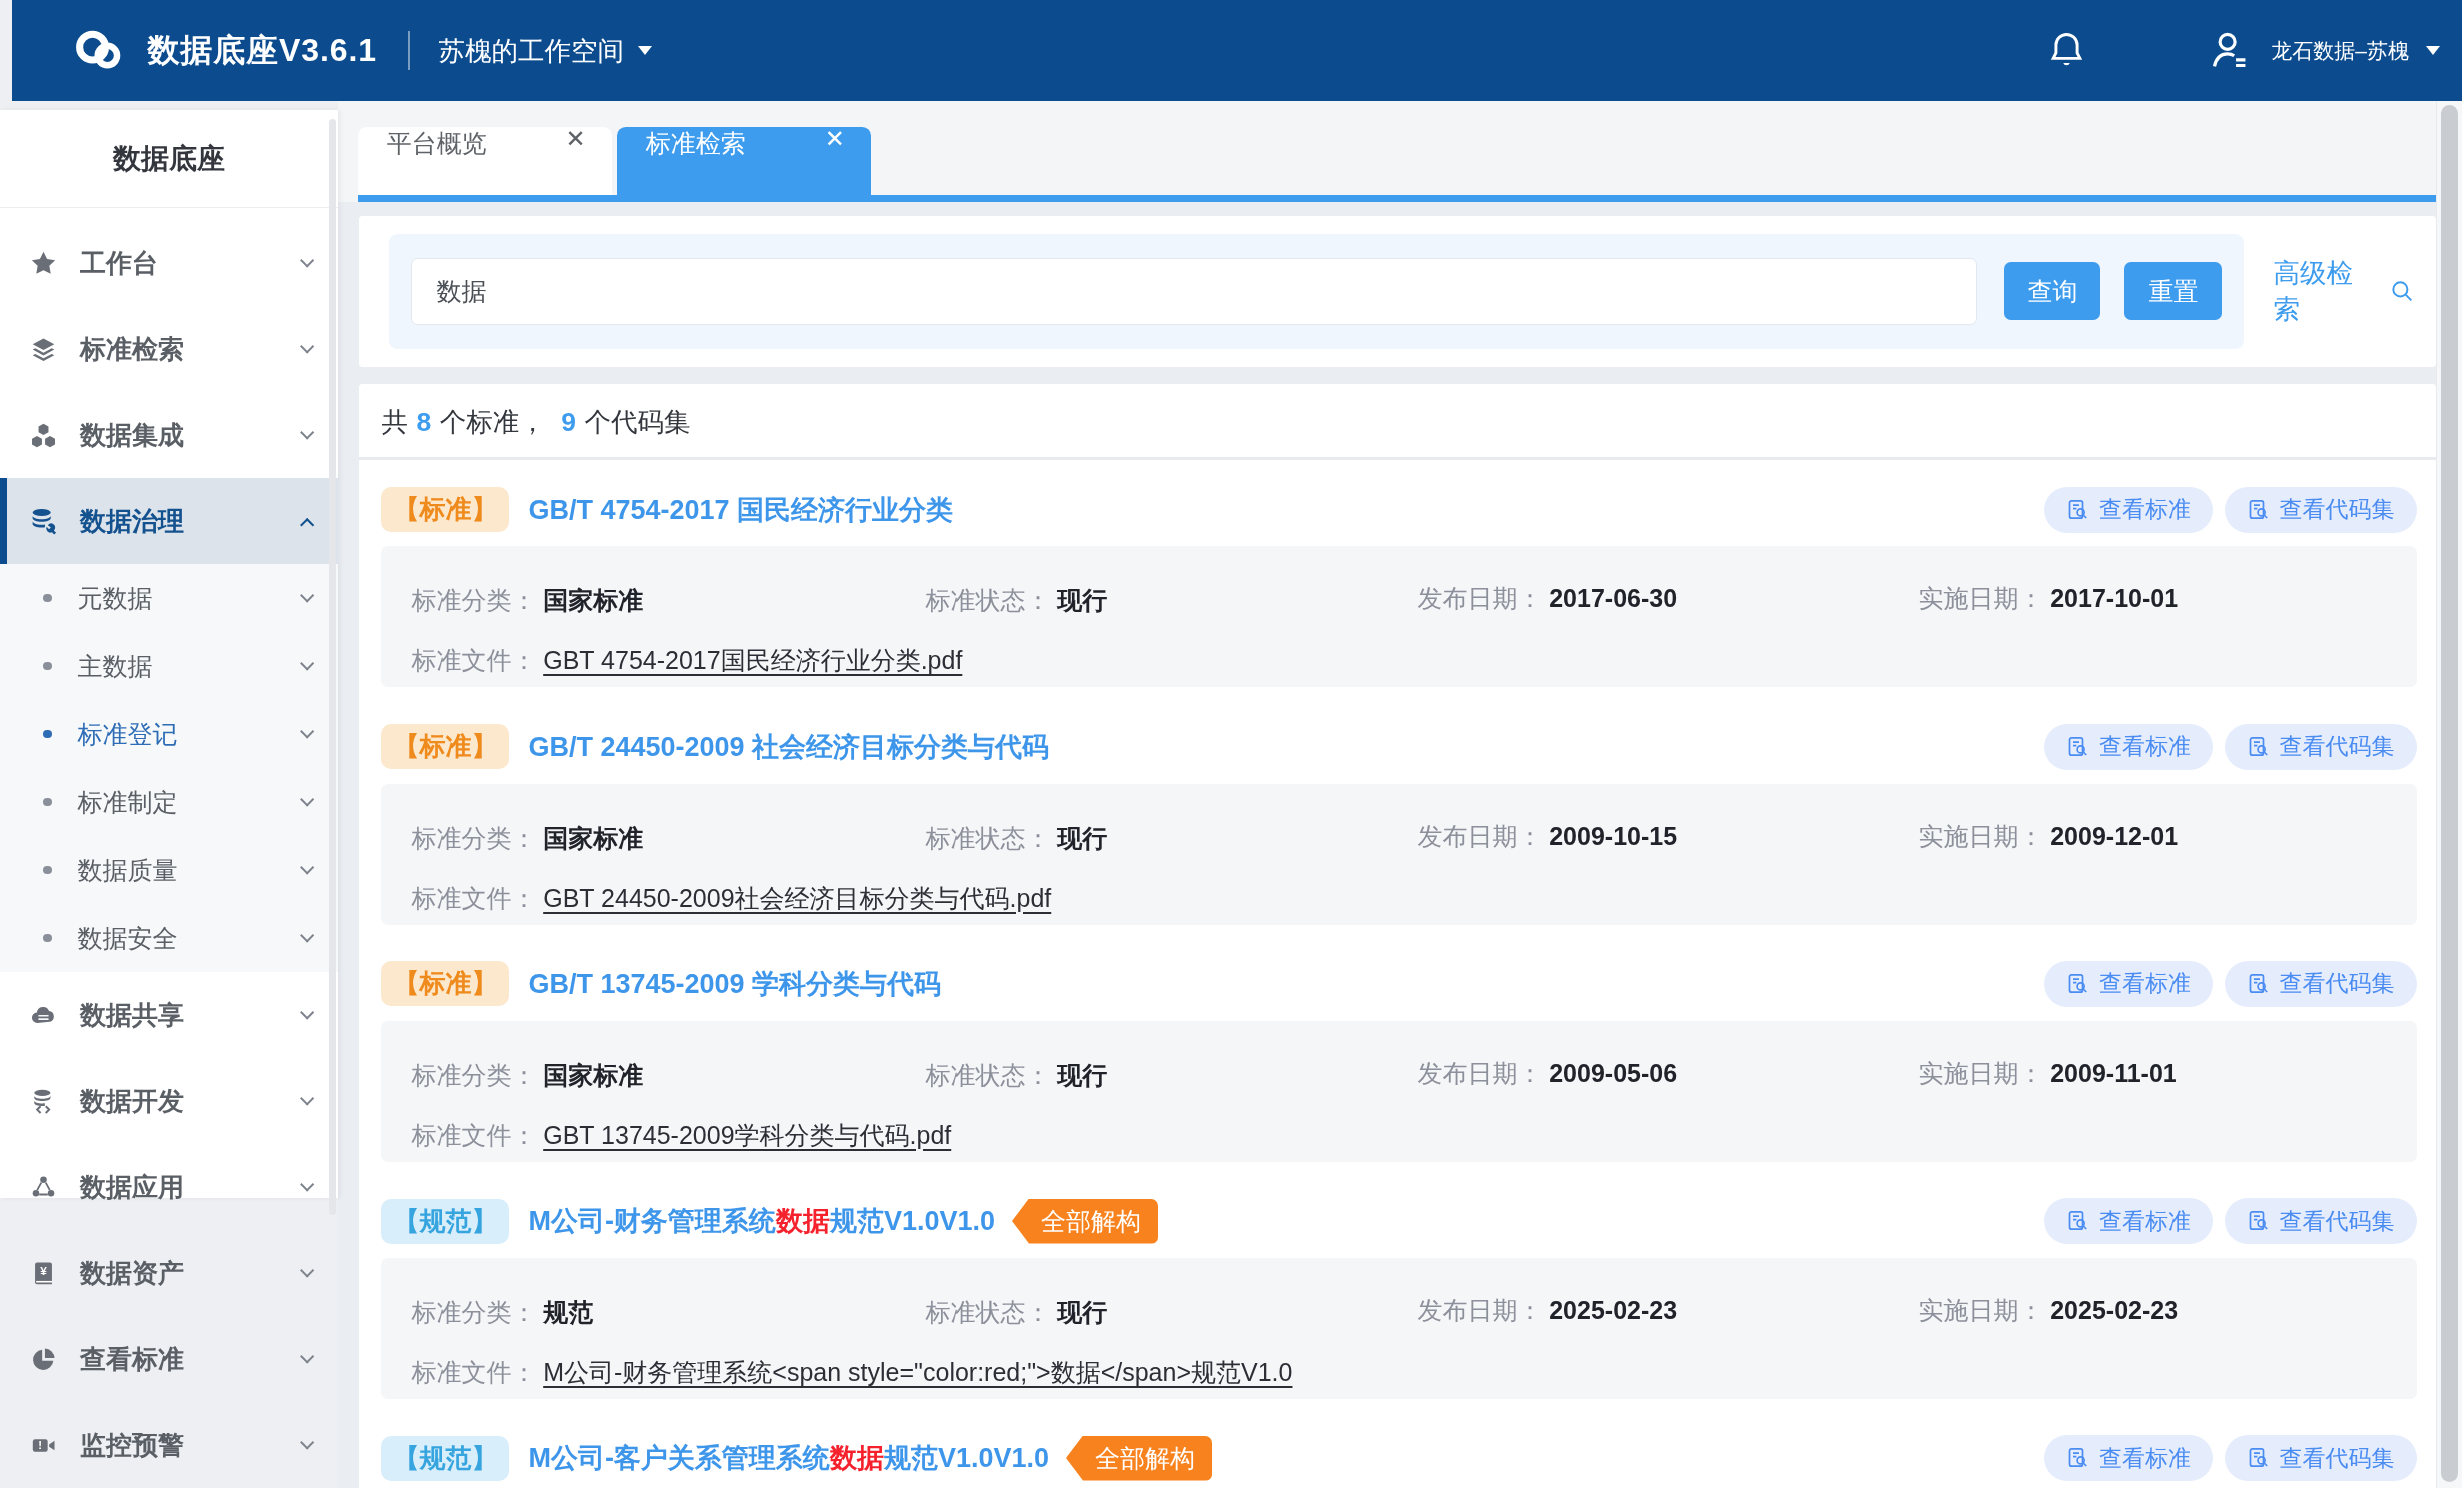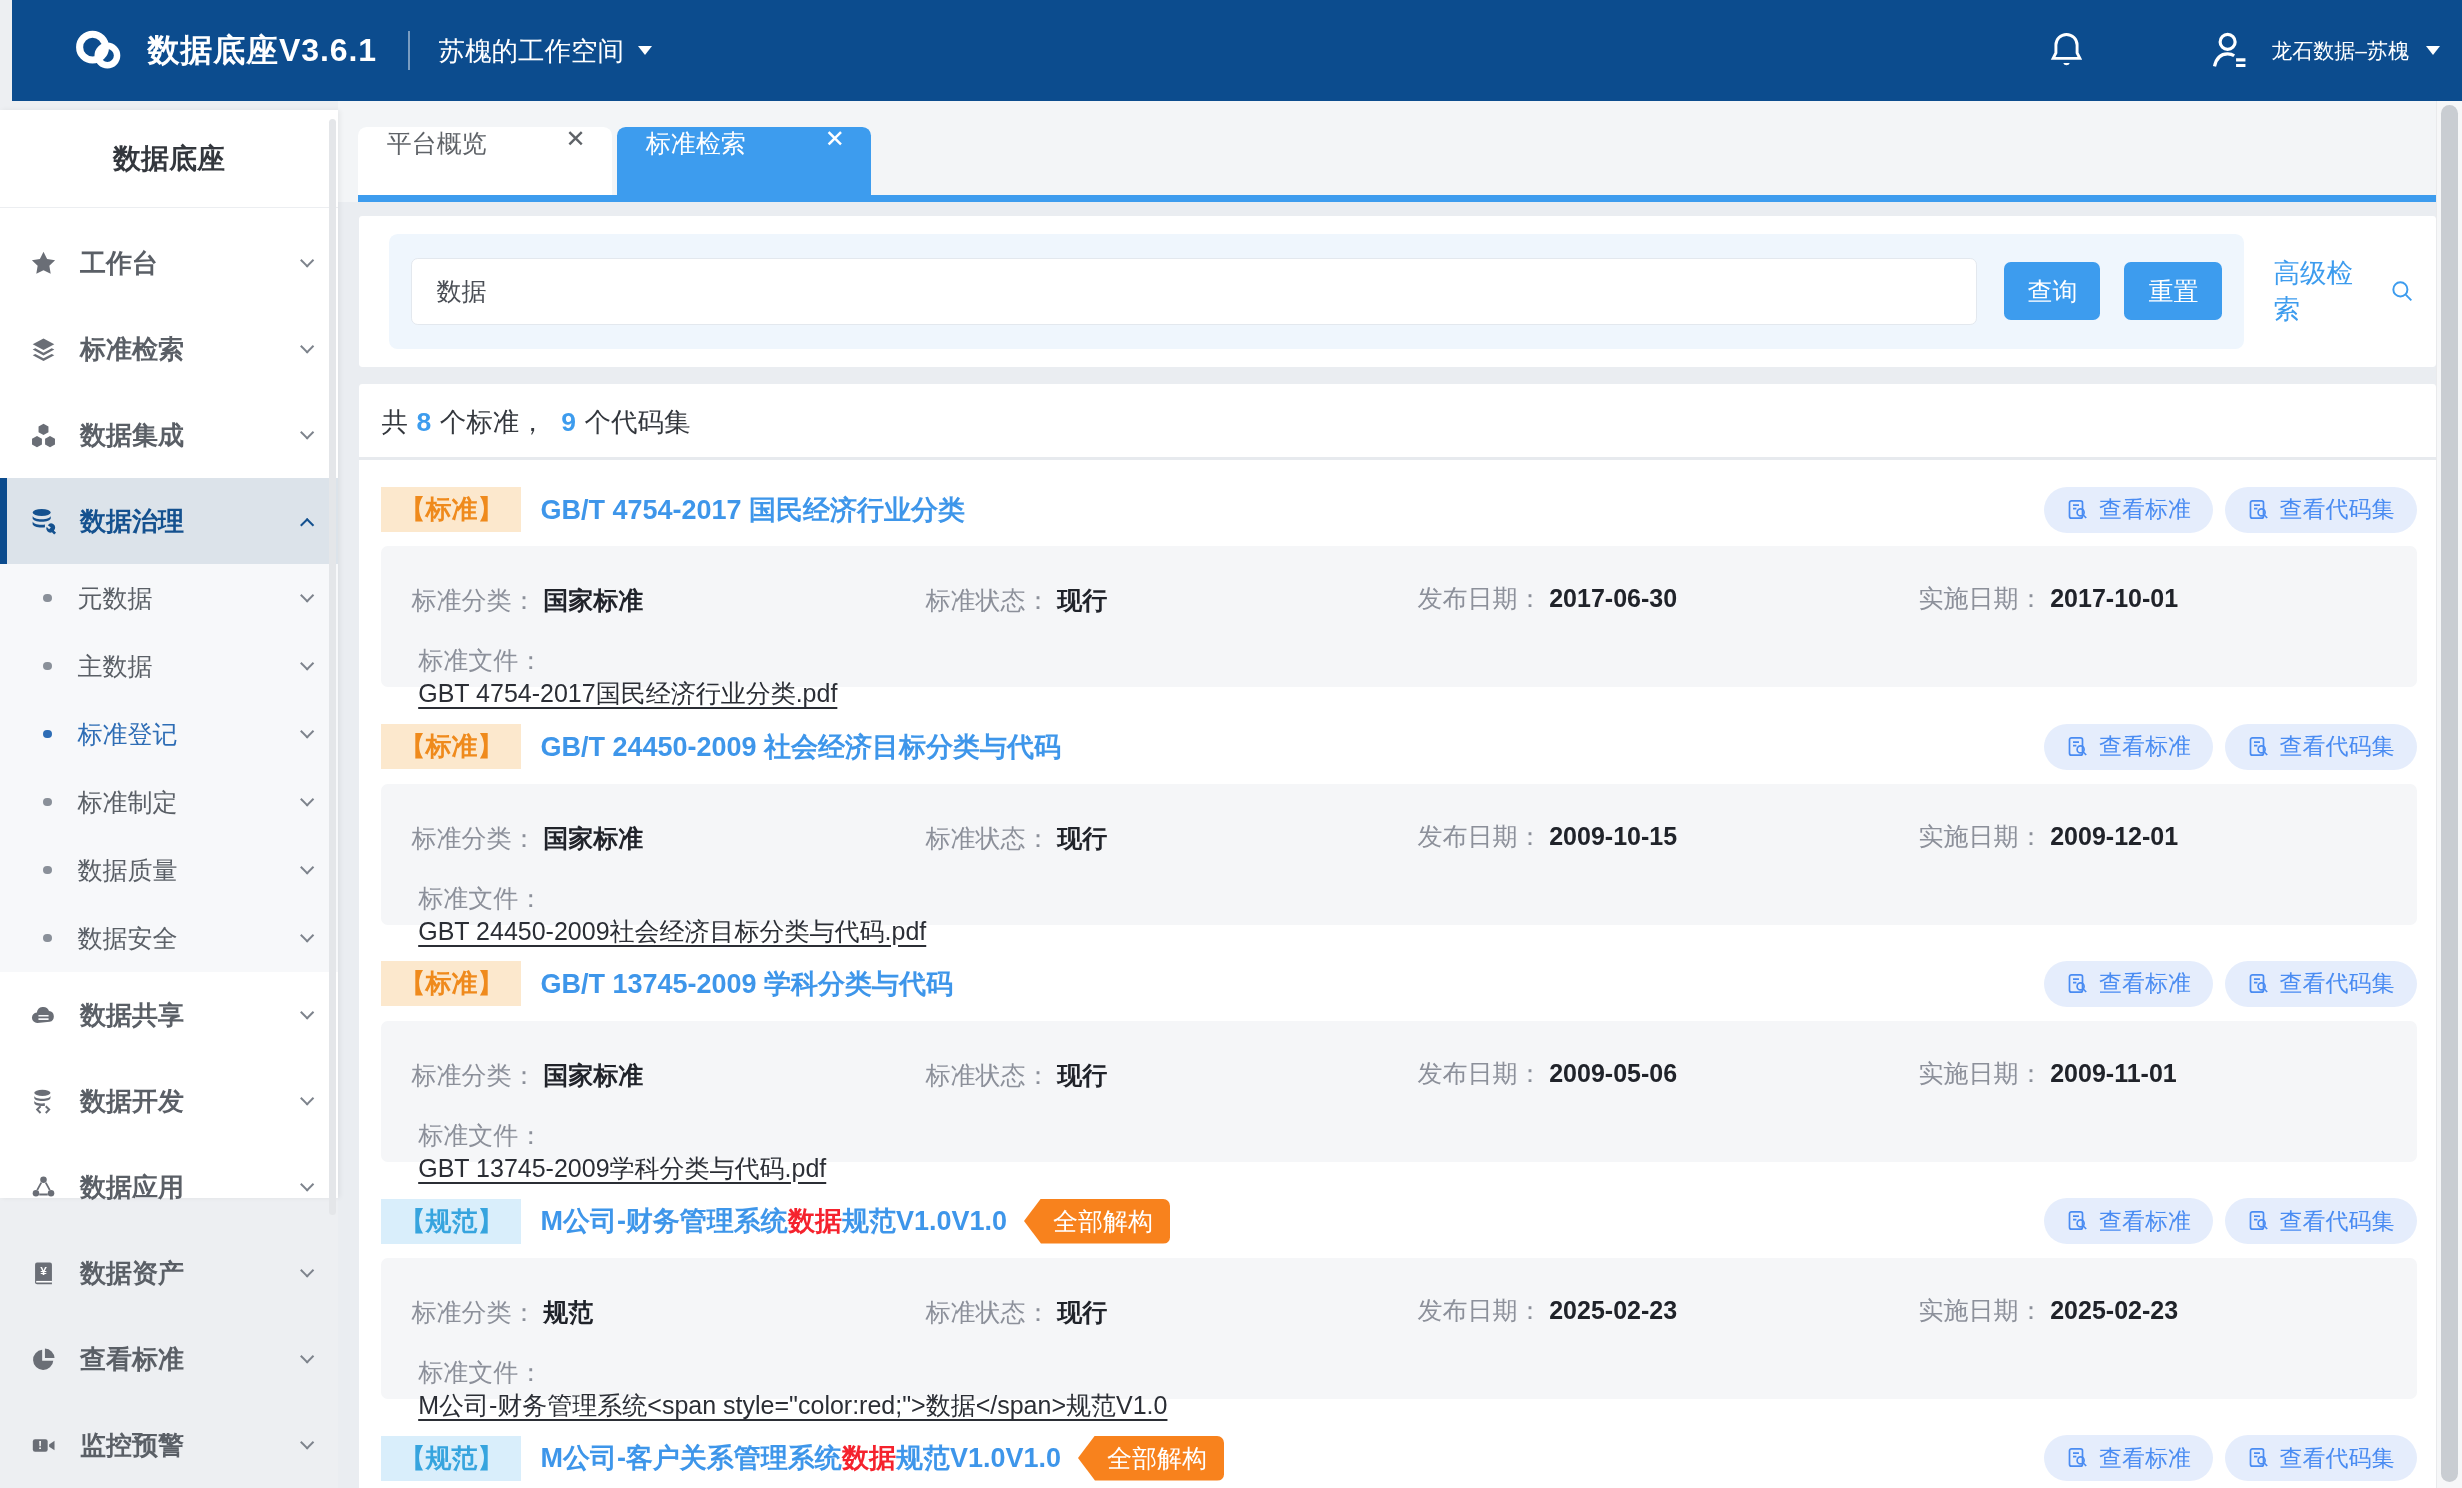--- a/index.html
+++ b/index.html
@@ -77,41 +77,41 @@
 
   
   .results-card { margin:17px 26.5px 0 21.4px; height:1190px; background:#fff; border-radius:3.4px 3.4px 0 0; overflow:hidden; }
   .count-row { padding:20.5px 22px 0; font-size:26.5px; color:#33373d; display:flex; align-items:center; }
   .count-num { color:#3d9cee; font-weight:700; margin:0 8.6px; }
   .count-num.second { margin-left:15.4px; }
   .results-divider { margin-top:17px; height:2.6px; background:#e7eaee; }
 
   .result-item { padding:27px 19px 9.4px 22px; }
   .title-row { display:flex; align-items:center; }
-  .type-badge { height:45px; display:flex; align-items:center; padding:0 18px; border-radius:0;
+  .type-badge { height:45px; display:flex; align-items:center; padding:0 12px; border-radius:10px;
                 font-size:26px; font-weight:600; flex:none; }
   .b-std { background:#fce8cd; color:#ef8a1c; }
   .b-spec { background:#d9eefb; color:#36a4de; }
   .item-title { margin-left:19px; font-size:27px; font-weight:600; color:#3e96ea; cursor:pointer; white-space:nowrap; }
   .item-title .hl { color:#f5222d; }
   .deconstruct { margin-left:17px; height:45px; display:flex; align-items:center;
                  background:#f8821d; color:#fff; font-size:25px; padding:0 17px 0 29px;
                  border-radius:6.8px; clip-path:polygon(17px 0,100% 0,100% 100%,17px 100%,0 50%); flex:none; }
   .title-actions { margin-left:auto; display:flex; gap:12px; }
   .pill { height:46px; border-radius:23px; background:#e5edfc; color:#4a8cf2; font-size:23px;
           display:flex; align-items:center; padding:0 22px; gap:8.6px; cursor:pointer; white-space:nowrap; }
   .pill svg { flex:none; }
 
   .detail-panel { margin-top:13.7px; background:#f5f6f8; border-radius:6.8px; height:141px;
                   padding:24px 0 0 30px; }
   .detail-grid { display:grid; grid-template-columns:514px 492px 501px auto; }
   .field { display:flex; align-items:baseline; font-size:25px; }
   .f-label { color:#8c909a; flex:none; }
   .f-value { color:#20232a; font-weight:600; margin-left:6.8px;margin-top:14px; }
-  .file-row { margin-top:27px;flex-direction:column; }
+  .file-row { margin-top:27px; }
   .f-link { color:#2b2e35; font-weight:500; margin-left:6.8px; text-decoration:underline;
             text-underline-offset:5.1px; cursor:pointer; }
 
   
   .page-scrollbar { position:absolute; top:101px; right:0; width:26.5px; height:1387px;
                     background:#f6f7f8; border-left:0.9px solid #e9eaec; z-index:40; }
   .page-scrollbar .thumb { position:absolute; top:4.3px; left:4.3px; width:17px; height:1377px;
                            border-radius:8.6px; background:#c9cdd2; }
 
   svg { display:block; }

